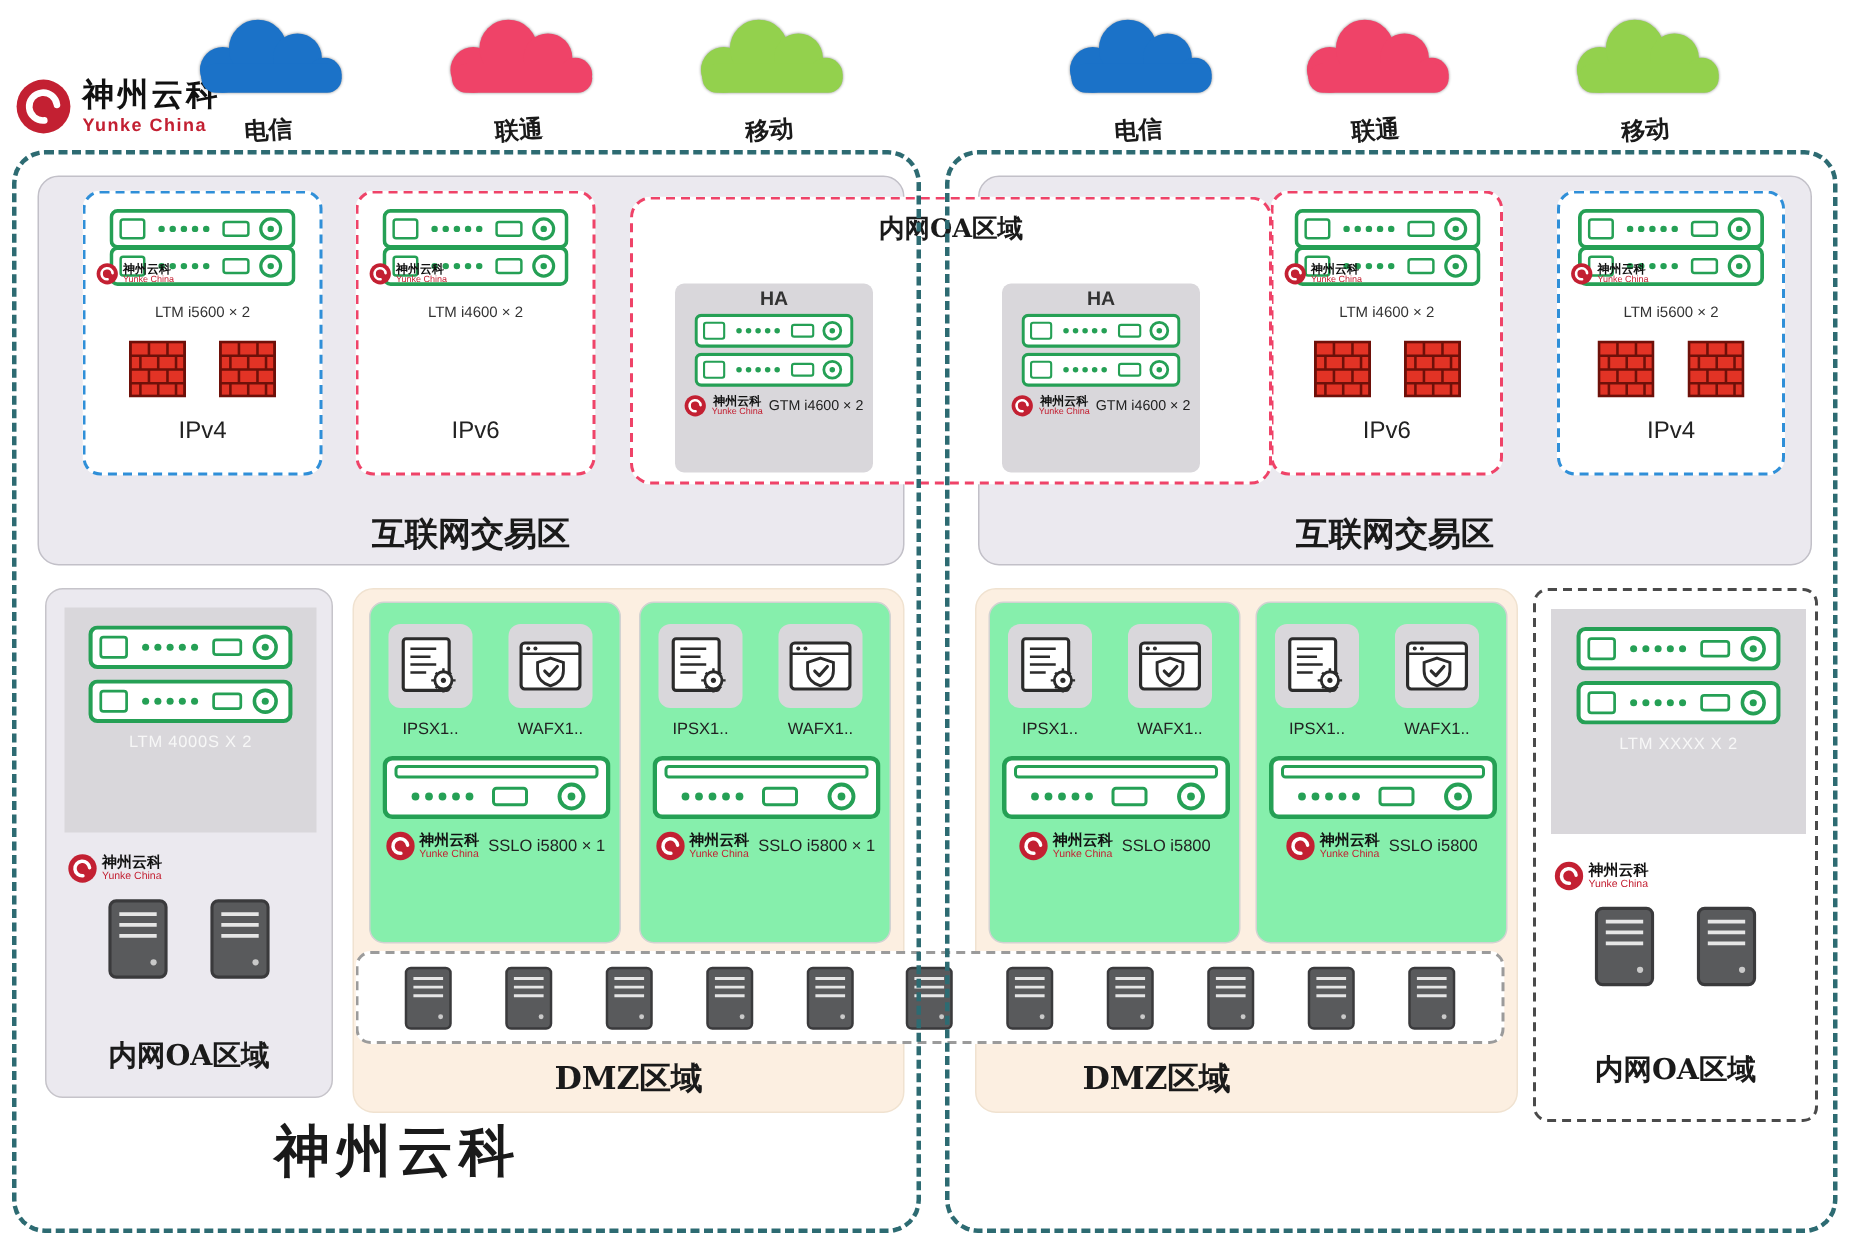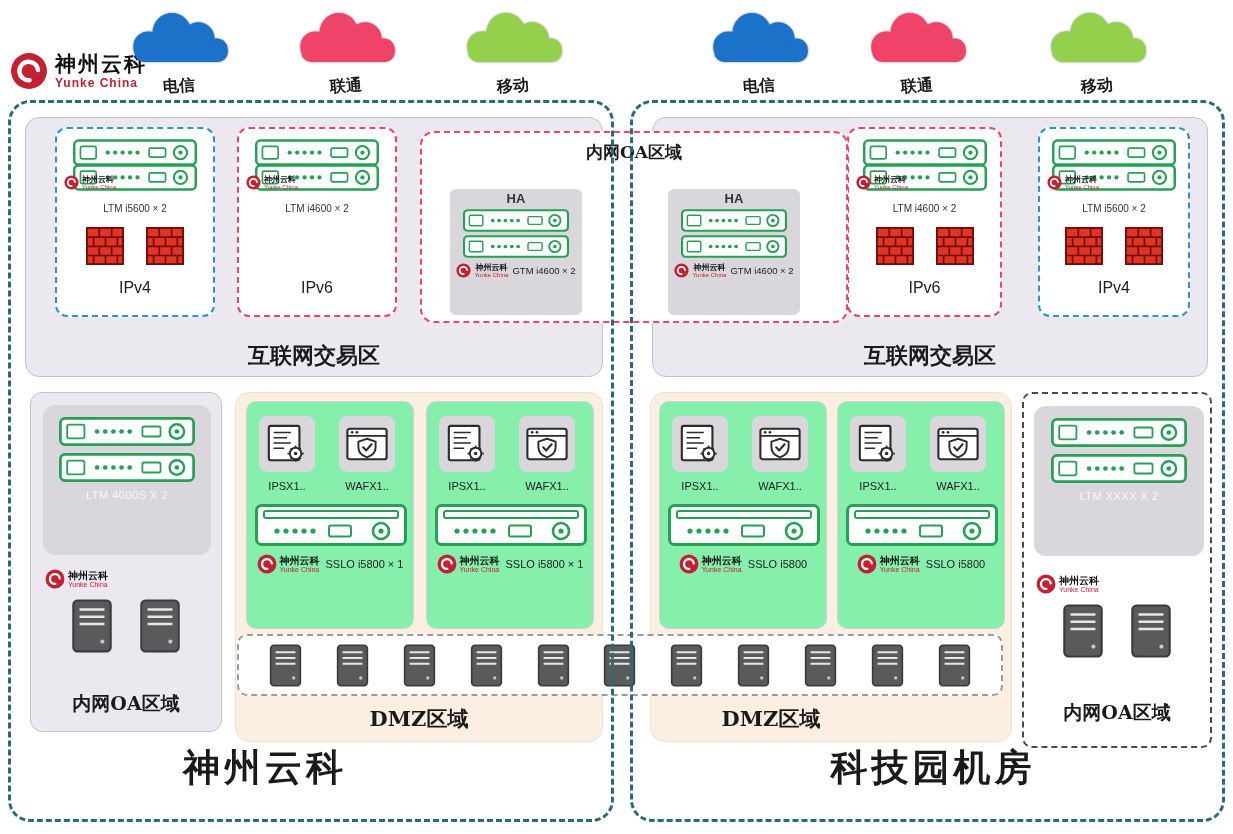--- a/index.html
+++ b/index.html
@@ -40,21 +40,21 @@
   .ml-swirl{width:15px;height:15px;flex:none}
   .ml-cn{font-size:8px;font-weight:700;color:#111;line-height:1.15;white-space:nowrap}
   .ml-en{font-size:6px;color:#c32032;line-height:1;white-space:nowrap}
   .mini-logo.lg .ml-swirl{width:20px;height:20px}
   .mini-logo.lg .ml-cn{font-size:10px}
   .mini-logo.lg .ml-en{font-size:7px}
 
   .oa-box{position:absolute;top:392px;z-index:1}
   .oa-left{left:30px;width:192px;height:340px;background:#ebe9ef;border:1px solid #c6c4ca;border-radius:12px}
   .oa-right{left:1022px;width:190px;height:356px;background:#fff;border:2.5px dashed #4a4a4a;border-radius:10px}
-  .oa-panel{position:absolute;left:12px;top:12px;width:168px;height:150px;background:#d9d7db;border-radius:12px;padding-top:12px}
+  .oa-panel{position:absolute;left:12px;top:12px;width:168px;height:150px;background:#d9d7db;border-radius:0;padding-top:12px}
   .oa-dev{display:block;margin:0 auto 7px;width:138px;height:29px}
   .oa-dev-label{text-align:center;font-size:11px;color:#f7f7f7;letter-spacing:.5px}
   .oa-logo{position:absolute;left:14px;top:176px}
   .servers-row{position:absolute;left:0;right:0;top:206px;display:flex;justify-content:center;gap:26px}
   .server-icon{width:42px;height:54px}
   .oa-label{position:absolute;left:0;right:0;top:298px;text-align:center;font-size:19px}
 
   .dmz-box{position:absolute;top:392px;height:350px;background:#fcefe1;border:1px solid #f0e2d0;border-radius:14px;z-index:1}
   .dmz-stack{position:absolute;top:8px;width:168px;height:228px;background:#86efac;border:1px solid #d2d2d2;border-radius:10px}
   .tile{position:absolute;top:14px;width:56px;height:56px;background:#d9d7db;border-radius:8px;display:flex;align-items:center;justify-content:center}
@@ -552,15 +552,14 @@
           <use href="#g-server" xlink:href="#g-server"></use>
         </svg>
     </div>
     <div class="oa-label brush" style="top:306px">内网OA区域</div>
   </div>
 
   <div class="outer-box" style="left:8px;width:606px"></div>
   <div class="outer-box" style="left:630px;width:595px"></div>
 
   <div class="room-label brush" style="left:125px;width:280px">神州云科</div>
-  <div class="room-label brush" style="left:778px;width:310px">科技园机房</div>
 
 </div>
 
 </body></html>

